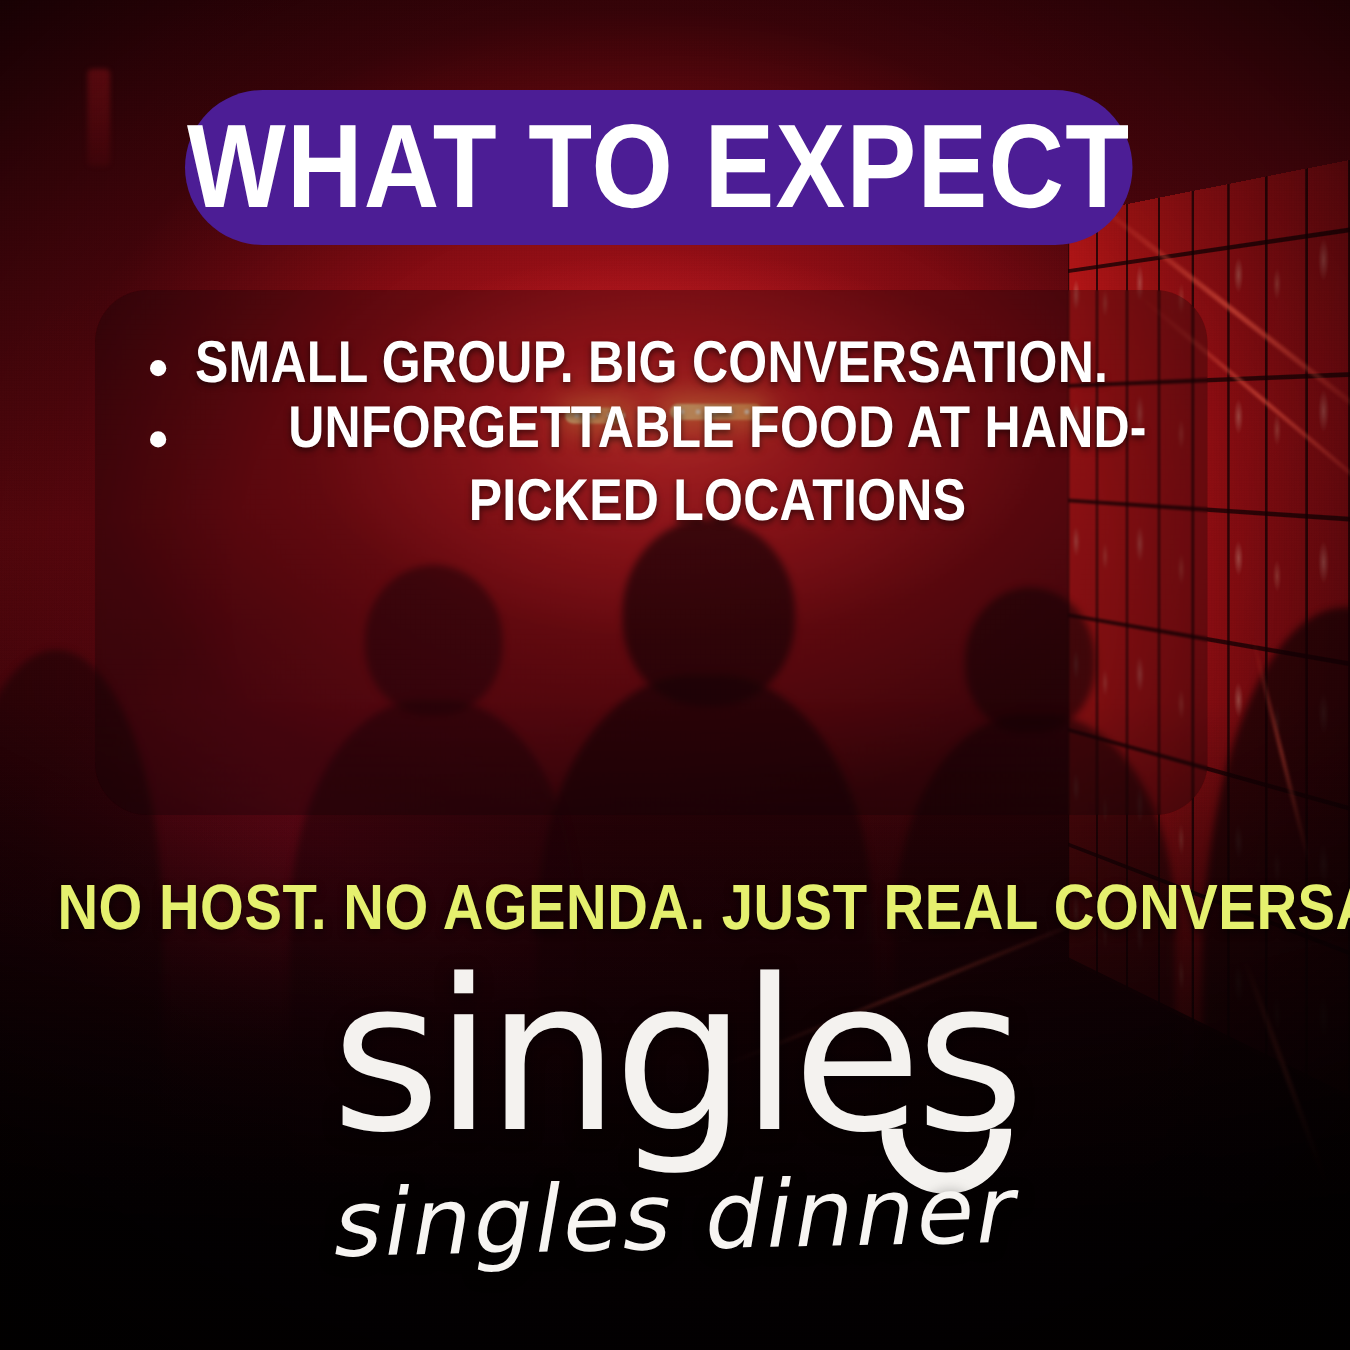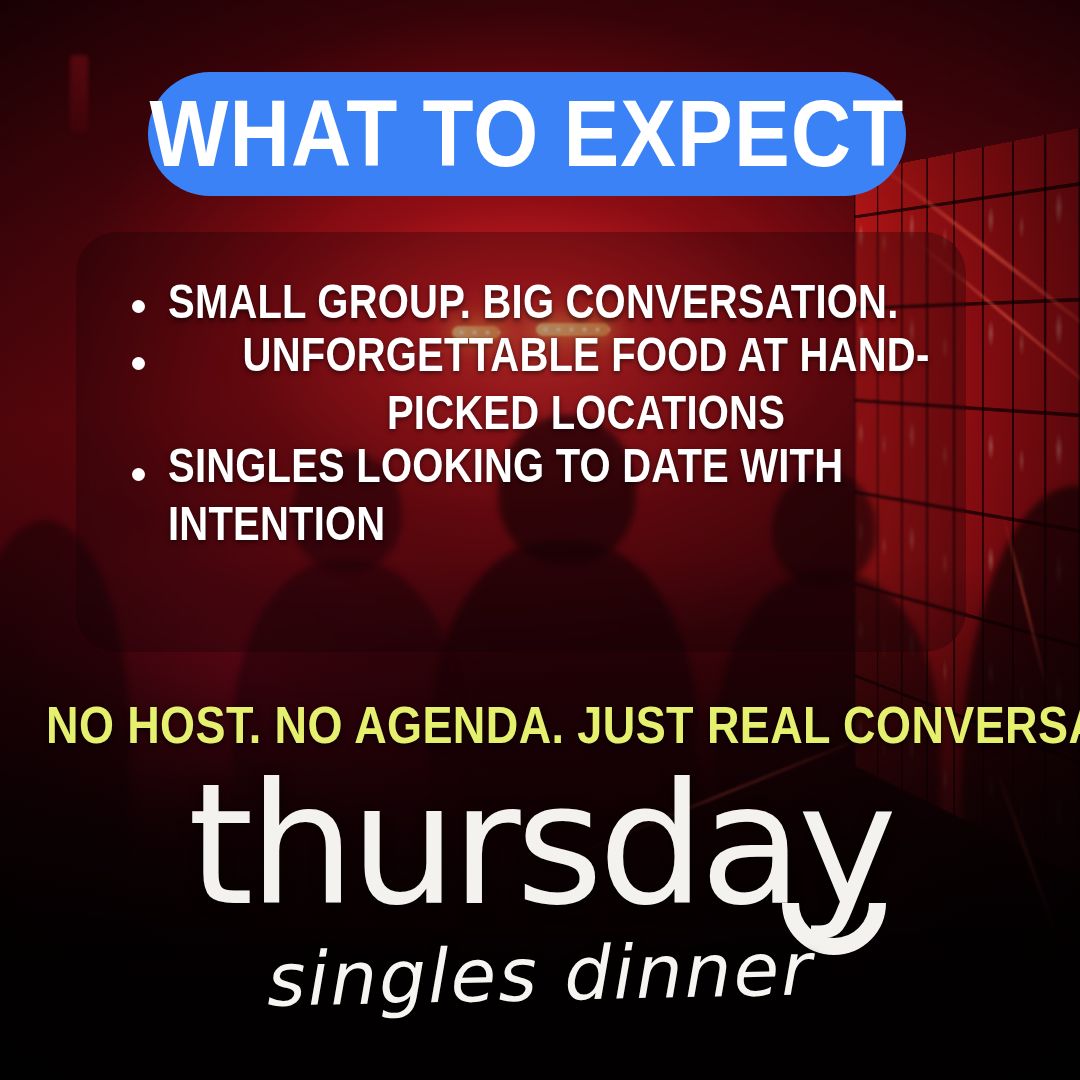--- a/index.html
+++ b/index.html
@@ -126,21 +126,21 @@
   }
 
   
   .content { position: absolute; inset: 0; }
 
   
   .title-pill {
     position: absolute;
     left: 148px; top: 72px;
     width: 758px; height: 124px;
-    background: #3b82f6;
+    background: #4c1d95;
     border-radius: 62px;
     display: flex; align-items: center; justify-content: center;
   }
   .title-text {
     color: #ffffff;
     font-family: "Liberation Sans Narrow", "Liberation Sans", sans-serif;
     font-weight: 700;
     font-size: 82px;
     line-height: 1;
     letter-spacing: 1px;
@@ -155,21 +155,21 @@
     width: 890px; height: 420px;
     background: rgba(18,2,6,.30);
     border-radius: 42px;
     backdrop-filter: blur(1px);
   }
   .bullets {
     position: absolute;
     left: 108px; top: 262px;
     width: 880px;
     list-style: none;
-    margin: 16px; padding: 0;
+    margin: 4px; padding: 0;
   }
   .bullet-item {
     position: relative;
     padding-left: 44px;
     margin: 0 0 8px 0;
     color: #ffffff;
     font-family: "Liberation Sans Narrow", "Liberation Sans", sans-serif;
     font-weight: 700;
     font-size: 40px;
     line-height: 1.22;
@@ -297,27 +297,26 @@
 
     <div class="title-pill">
       <span class="title-text">WHAT TO EXPECT</span>
     </div>
 
     <div class="bullets-card"></div>
 
     <ul class="bullets">
       <li class="bullet-item"><span class="txt">SMALL GROUP. BIG CONVERSATION.</span></li>
       <li class="bullet-item two-line"><span class="txt">UNFORGETTABLE FOOD AT HAND-PICKED LOCATIONS</span></li>
-      <li class="bullet-item"><span class="txt">SINGLES LOOKING TO DATE WITH INTENTION</span></li>
     </ul>
 
     <div class="tagline">NO HOST. NO AGENDA. JUST REAL CONVERSATION</div>
 
     <div class="logo-block">
       <div class="logo-wordmark">
-        <span>thursday</span>
+        <span>singles</span>
         <span class="smile"></span>
       </div>
       <div class="logo-sub">singles dinner</div>
     </div>
 
   </div>
 </div>
 
 </body></html>

